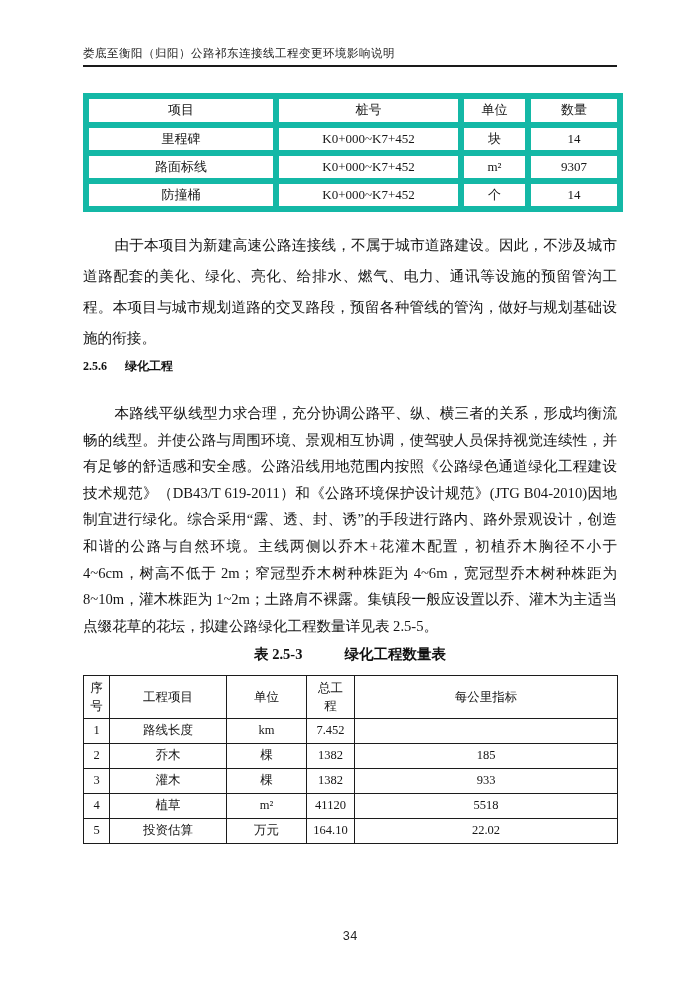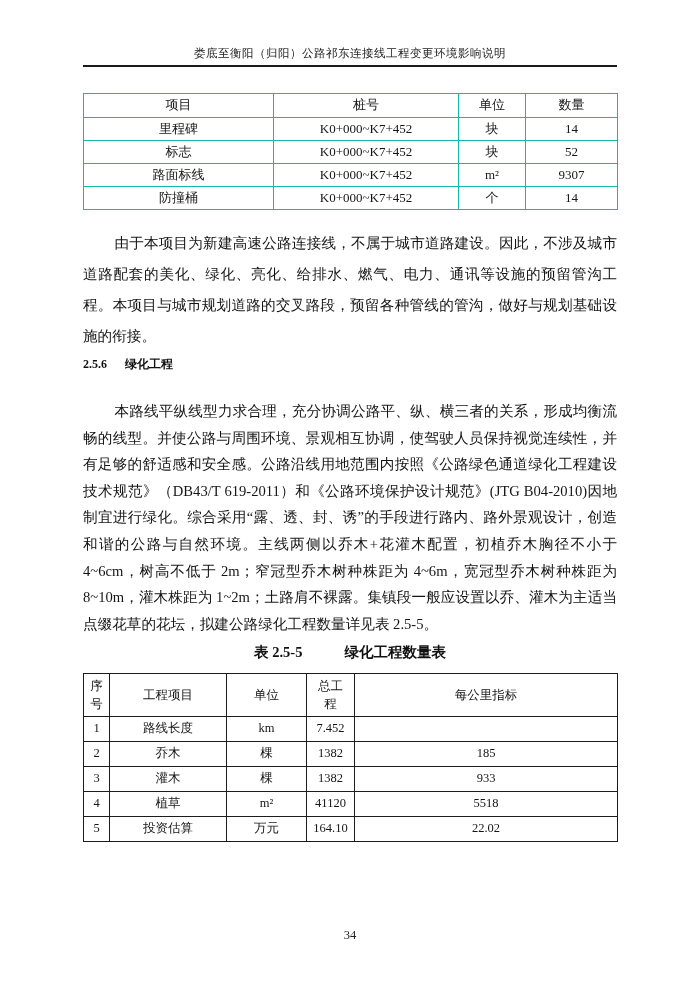--- a/index.html
+++ b/index.html
@@ -8,35 +8,35 @@
     background: #ffffff;
     overflow: hidden;
     font-family: "Liberation Serif", "DejaVu Serif", serif;
     color: #161616;
   }
   .page { width: 700px; height: 990px; position: relative; }
 
   .header-wrap { margin: 0 83px; padding-top: 46px; }
   .header-text {
     font-size: 11.5px;
-    text-align: center;
+    text-align: left;
     letter-spacing: 0.5px;
     padding-bottom: 4px;
     border-bottom: 2px solid #1a1a1a;
     color: #222;
   }
 
   table { border-collapse: collapse; table-layout: fixed; }
 
   .t1 {
     width: 534px; margin: 26px 83px 0;
     font-size: 13px;
   }
   .t1 th, .t1 td {
-    border: 1px solid #14b8a6;
+    border: 6px solid #14b8a6;
     text-align: center; vertical-align: middle;
     font-weight: normal;
     height: 22px; padding: 0 2px;
     line-height: 1.15;
     overflow: hidden; white-space: nowrap;
   }
   .t1 thead th { height: 23px; }
   .t1 .c1 { width: 190px; } .t1 .c2 { width: 185px; }
   .t1 .c3 { width: 67px; }  .t1 .c4 { width: 92px; }
 
@@ -78,21 +78,21 @@
   }
   .t2 th { padding: 3px 6px; line-height: 18px; word-break: break-all; }
   .t2 td { height: 24px; padding: 0 1px; line-height: 1.1; }
   .t2 .c1 { width: 26px; }  .t2 .c2 { width: 117px; }
   .t2 .c3 { width: 80px; }  .t2 .c4 { width: 48px; }
   .t2 .c5 { width: 263px; }
 
   .footer {
     margin-top: 86px;
     text-align: center;
-    font-size: 12.5px; color: #222;
+    font-size: 12.5px; color: #222; font-family: Liberation Mono, monospace;
   }
 </style>
 </head>
 <body>
 
 <div class="page">
 
   <div class="header-wrap">
     <div class="header-text">娄底至衡阳（归阳）公路祁东连接线工程变更环境影响说明</div>
   </div>
@@ -113,26 +113,20 @@
       </tr>
     </thead>
     <tbody>
       <tr>
         <td>里程碑</td>
         <td>K0+000~K7+452</td>
         <td>块</td>
         <td>14</td>
       </tr>
       <tr>
-        <td>标志</td>
-        <td>K0+000~K7+452</td>
-        <td>块</td>
-        <td>52</td>
-      </tr>
-      <tr>
         <td>路面标线</td>
         <td>K0+000~K7+452</td>
         <td>m²</td>
         <td>9307</td>
       </tr>
       <tr>
         <td>防撞桶</td>
         <td>K0+000~K7+452</td>
         <td>个</td>
         <td>14</td>
@@ -142,21 +136,21 @@
 
   <p class="para">由于本项目为新建高速公路连接线，不属于城市道路建设。因此，不涉及城市道路配套的美化、绿化、亮化、给排水、燃气、电力、通讯等设施的预留管沟工程。本项目与城市规划道路的交叉路段，预留各种管线的管沟，做好与规划基础设施的衔接。</p>
 
   <h3 class="heading">
     <span class="sec-num">2.5.6</span><span>绿化工程</span>
   </h3>
 
   <p class="para para2">本路线平纵线型力求合理，充分协调公路平、纵、横三者的关系，形成均衡流畅的线型。并使公路与周围环境、景观相互协调，使驾驶人员保持视觉连续性，并有足够的舒适感和安全感。公路沿线用地范围内按照《公路绿色通道绿化工程建设技术规范》（DB43/T 619-2011）和《公路环境保护设计规范》(JTG B04-2010)因地制宜进行绿化。综合采用“露、透、封、诱”的手段进行路内、路外景观设计，创造和谐的公路与自然环境。主线两侧以乔木+花灌木配置，初植乔木胸径不小于 4~6cm，树高不低于 2m；窄冠型乔木树种株距为 4~6m，宽冠型乔木树种株距为 8~10m，灌木株距为 1~2m；土路肩不裸露。集镇段一般应设置以乔、灌木为主适当点缀花草的花坛，拟建公路绿化工程数量详见表 2.5-5。</p>
 
   <div class="caption">
-    <span class="cap-num">表 2.5-5</span><span>绿化工程数量表</span>
+    <span class="cap-num">表 2.5-3</span><span>绿化工程数量表</span>
   </div>
 
   <table class="t2">
     <colgroup>
         <col class="c1">
         <col class="c2">
         <col class="c3">
         <col class="c4">
         <col class="c5">
       </colgroup>

